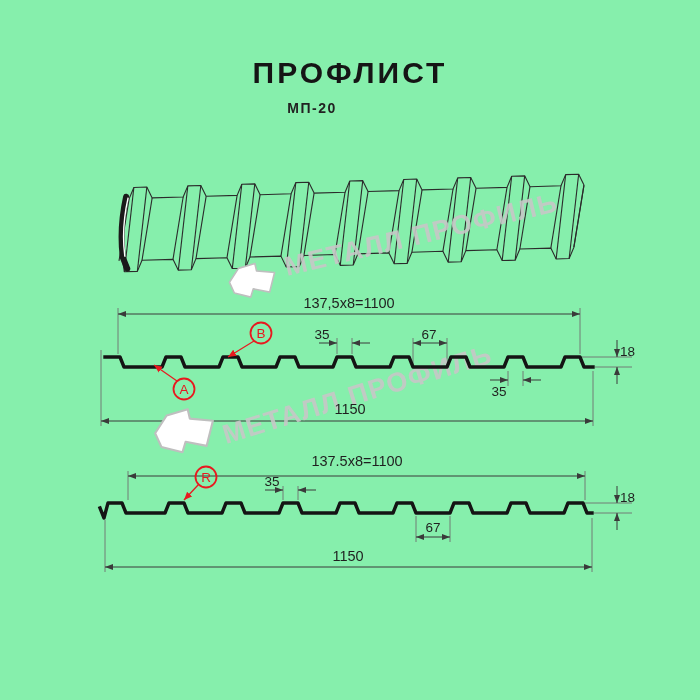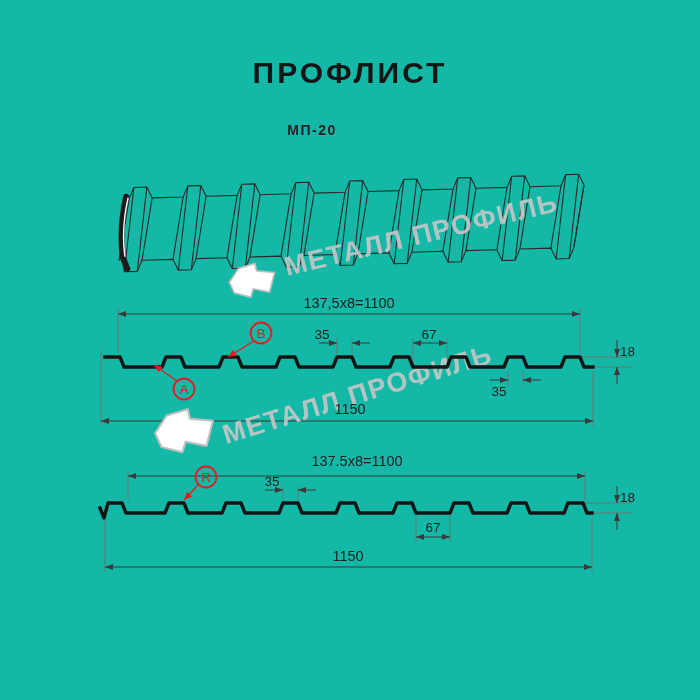--- a/index.html
+++ b/index.html
@@ -1,21 +1,21 @@
 <!DOCTYPE html>
 <html><head>
 <meta charset="utf-8">
 <style>
   html,body{margin:0;padding:0;background:#ffffff;}
-  .stage{position:relative;width:700px;height:700px;background:#14b8a6;overflow:hidden;
+  .stage{position:relative;width:700px;height:700px;background:#86efac;overflow:hidden;
          font-family:"Liberation Sans", sans-serif;}
   .title{position:absolute;top:56px;left:0;width:700px;text-align:center;
          font-size:30px;font-weight:800;letter-spacing:3px;color:#151515;}
   .subtitle{position:absolute;top:100px;left:0;width:624px;text-align:center;
-         font-size:14px;font-weight:600;letter-spacing:1.5px;color:#222;margin-top:22px;}
+         font-size:14px;font-weight:600;letter-spacing:1.5px;color:#222;}
   .caption{position:absolute;top:618px;left:0;width:700px;text-align:center;
          font-size:14.5px;font-weight:500;letter-spacing:0.8px;color:#2e2e2e;}
   svg.drawing{position:absolute;left:0;top:0;}
   .sheetline{stroke:#2b2b2b;stroke-width:1.1;fill:none;stroke-linejoin:round;}
   .cap{stroke:#1a1a1a;stroke-width:6;fill:none;stroke-linecap:round;}
   .capcore{stroke:#ffffff;stroke-width:1.4;fill:none;}
   .profile{stroke:#141414;stroke-width:3.4;fill:none;stroke-linejoin:round;stroke-linecap:square;}
   .dim{stroke:#3a3a3a;stroke-width:1;fill:none;}
   .ext{stroke:#6f6f6f;stroke-width:0.9;fill:none;}
   .dimtext{font-size:13.5px;fill:#1f1f1f;}

